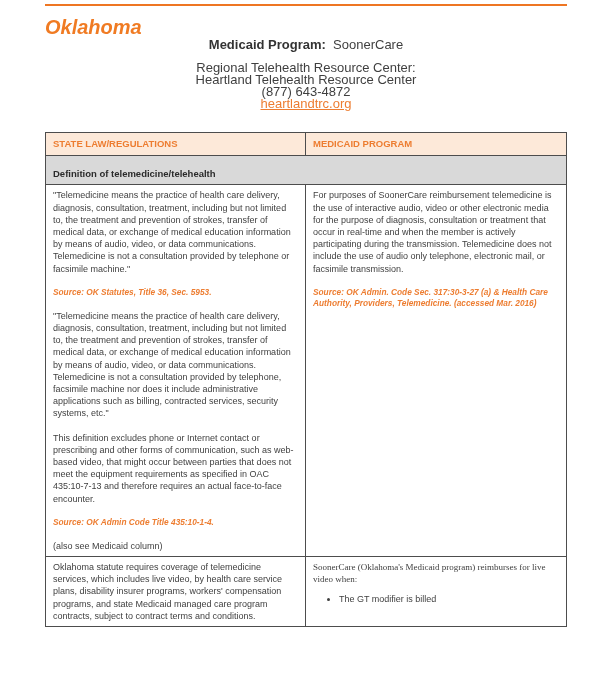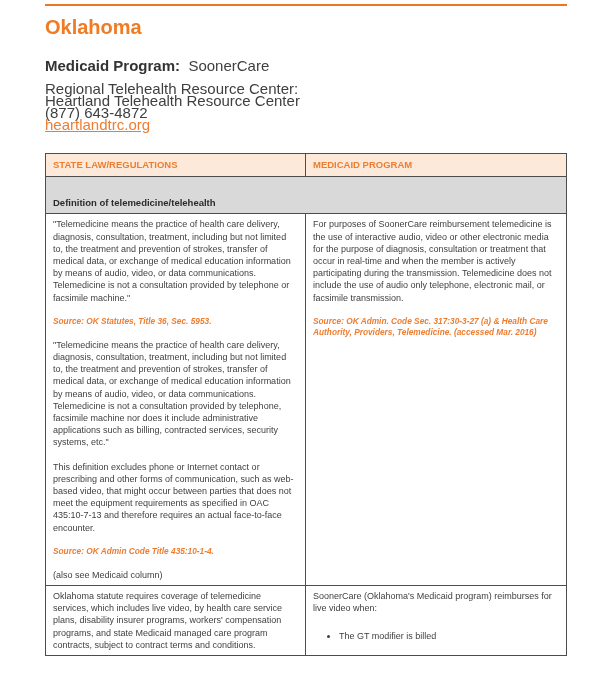--- a/index.html
+++ b/index.html
@@ -24,25 +24,26 @@
     height: 0;
     border-top: 2px solid #ee7623;
     margin-top: 4px;
   }
   .page-title {
     color: #f07b23;
     font-size: 20px;
     font-weight: bold;
     margin: 10px 0 0 0;
     letter-spacing: 0;
+    font-style: italic;
   }
   .info {
-    font-size: 15px;
+    font-size: 13px;
     line-height: 12px;
-    margin-top: 21px;
+    text-align: center;
   }
   .info-row { margin: 0 0 11px 0; }
   .info-row .lbl { font-weight: bold; color: #333333; }
   .addr-line { margin: 0; }
   .link {
     color: #ed7d31;
     text-decoration: underline;
     cursor: pointer;
   }
   .law-table {
@@ -68,21 +69,21 @@
     font-size: 9.5px;
     font-weight: bold;
     padding-top: 5px;
     padding-bottom: 5px;
   }
   td.section-cell {
     background: #d9d9d9;
     color: #2b2b2b;
     font-weight: bold;
     font-size: 9.5px;
-    padding-top: 20px;
+    padding-top: 12px;
     padding-bottom: 4px;
   }
   .cell p { margin: 0 0 12px 0; }
   .cell p:last-child { margin-bottom: 0; }
   .source {
     color: #ed7d31;
     font-weight: bold;
     font-style: italic;
     font-size: 8.3px;
     line-height: 11px;
@@ -146,21 +147,21 @@
         <p class="source">Source: OK Admin. Code Sec. 317:30-3-27 (a) &amp; Health Care Authority, Providers, Telemedicine. (accessed Mar. 2016)</p>
       </td>
     </tr>
 
 
     <tr>
       <td class="cell">
         <p>Oklahoma statute requires coverage of telemedicine services, which includes live video, by health care service plans, disability insurer programs, workers' compensation programs, and state Medicaid managed care program contracts, subject to contract terms and conditions.</p>
       </td>
       <td class="cell">
-        <p style="margin-bottom:16px;">SoonerCare (Oklahoma's Medicaid program) reimburses for live video when:</p>
+        <p style="margin-bottom:8px;font-family:Liberation Serif, serif;">SoonerCare (Oklahoma's Medicaid program) reimburses for live video when:</p>
         <ul>
           <li>The GT modifier is billed</li>
 
         </ul>
       </td>
     </tr>
   </tbody>
     </table>
 
 </div>

